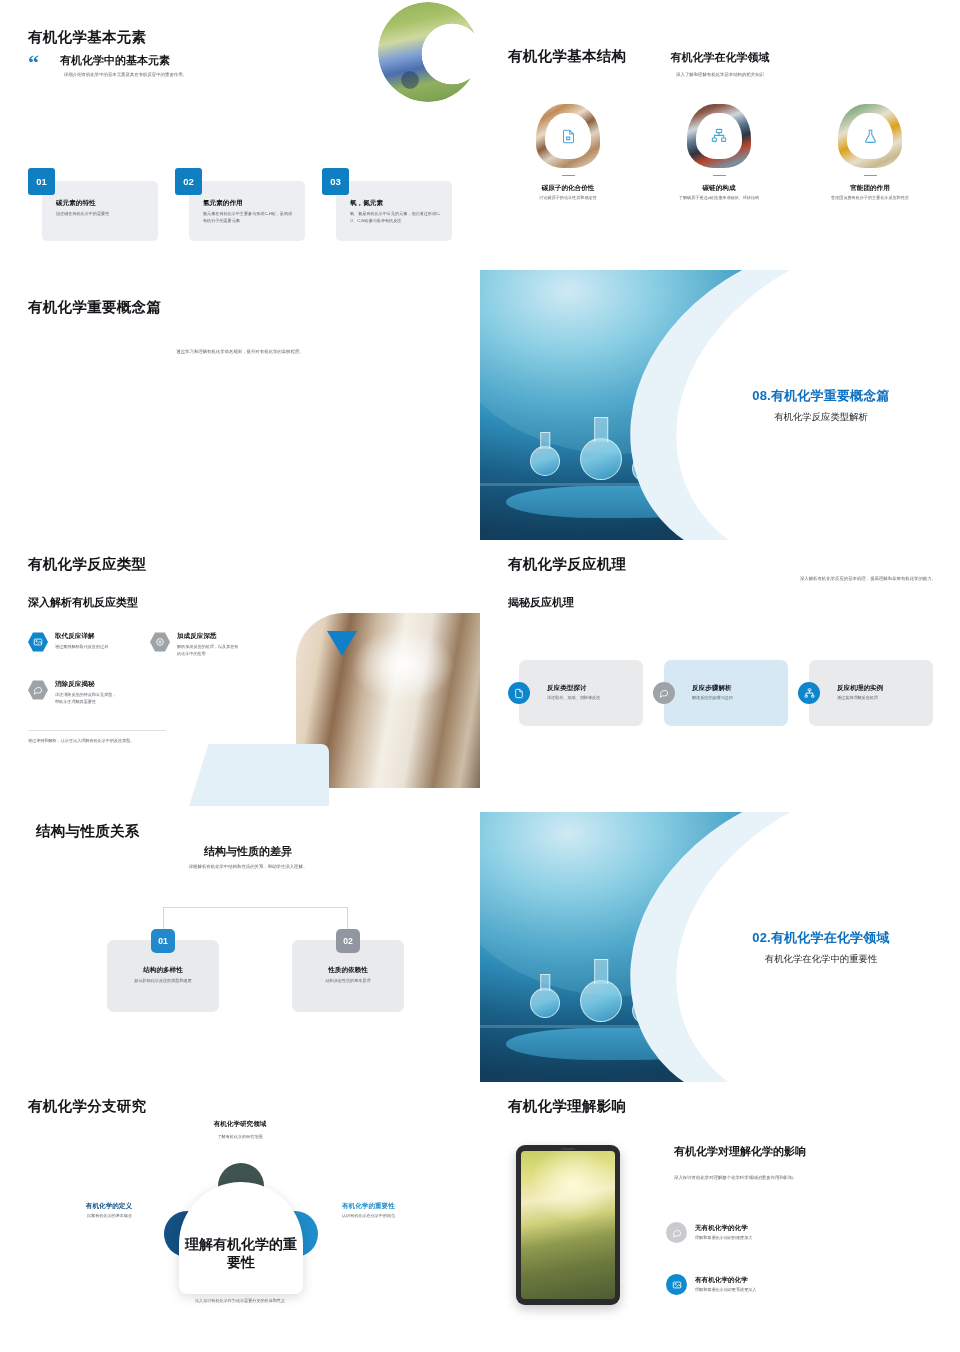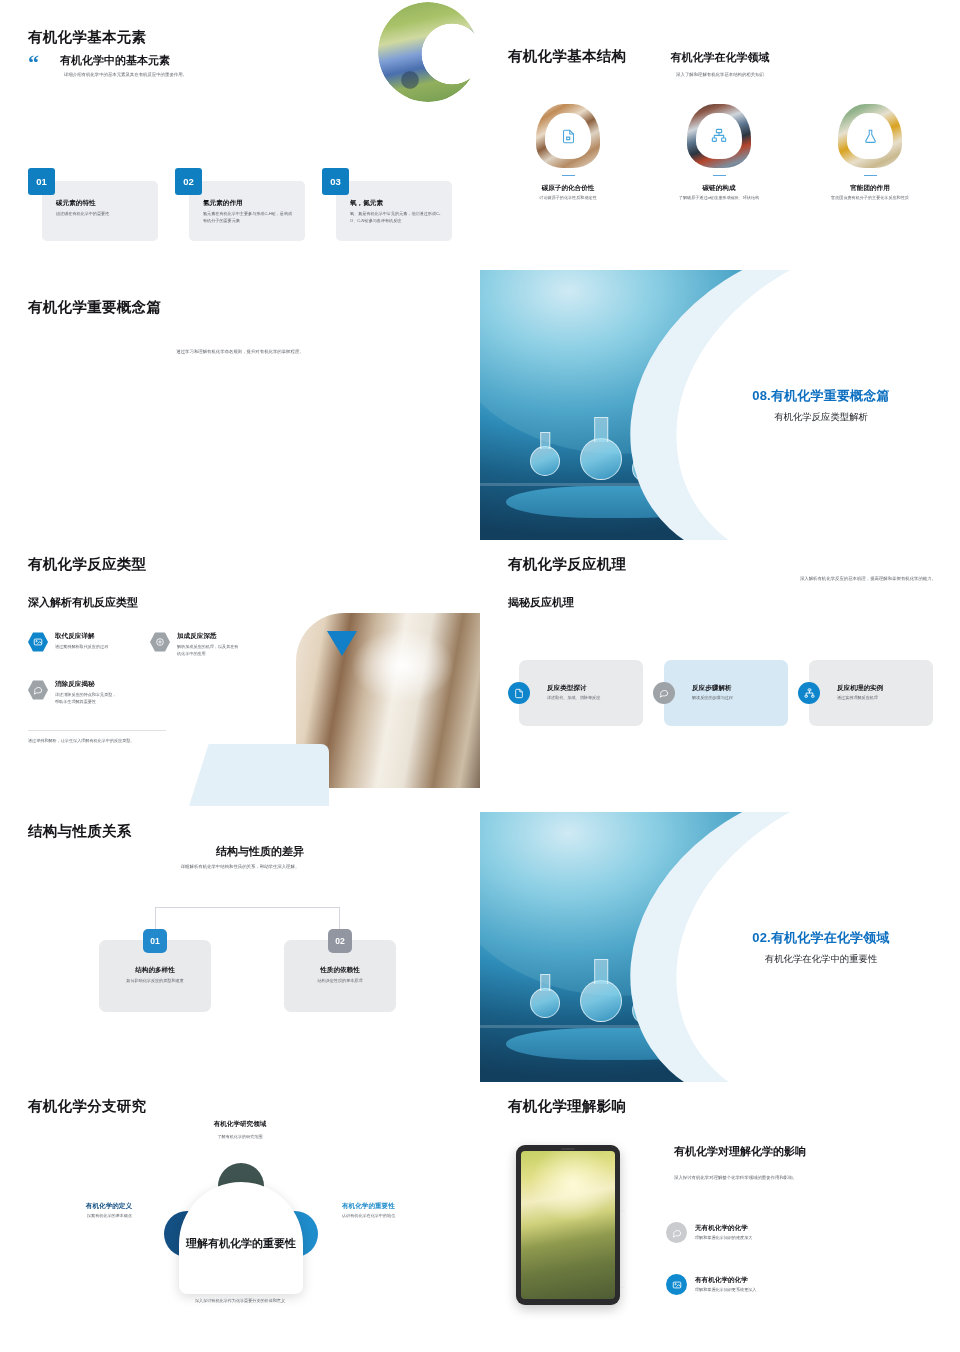--- a/index.html
+++ b/index.html
@@ -157,21 +157,21 @@
   .mcard.b { background:#d6e8f3; }
   .mic {
     position:absolute; left:-11px; top:50%; transform:translateY(-50%);
     width:22px; height:22px; border-radius:50%;
     display:flex; align-items:center; justify-content:center;
   }
   .mic.blue { background:#0f86cc; }
   .mic.grey { background:#9ea3a8; }
 
   
-  #s7 { left:0; top:812px; width:480px; height:270px;padding-left:23px; }
+  #s7 { left:8px; top:812px; width:480px; height:270px;padding-left:23px; }
   .sp-card {
     position:absolute; width:112px; height:72px; background:#e9eaec;
     border-radius:7px; padding:26px 10px 10px; text-align:center;
   }
   .sp-badge {
     position:absolute; top:-11px; left:50%; transform:translateX(-50%);
     width:24px; height:24px; border-radius:5px; color:#fff;
     font-size:8.6px; font-weight:700; display:flex; align-items:center; justify-content:center;
   }
   .sp-b1 { background:#2189cc; }
@@ -190,21 +190,21 @@
   .petal { position:absolute; width:46px; height:46px; border-radius:50%; z-index:1; }
   .petal .pn {
     position:absolute; inset:0; display:flex; align-items:center; justify-content:center;
     color:#fff; font-size:9.5px; font-weight:700; font-style:italic;
   }
   .p02 { background:#3f5450; left:63px; top:-19px; }
   .p01 { background:#145083; left:9px; top:29px; }
   .p03 { background:#1f8ccb; left:117px; top:29px; }
   .dome-label {
     position:absolute; z-index:5; left:24px; top:54px; width:124px; text-align:center;
-    font-size:11px; font-weight:700; color:#17181c;
+    font-size:14px; font-weight:700; color:#17181c;
   }
 
   
   #s10 { left:480px; top:1082px; width:480px; height:270px; }
   .tablet {
     position:absolute; left:516px; top:1145px; width:104px; height:160px;
     background:#2b2b2d; border-radius:9px; padding:6px 5px;
     box-shadow:0 4px 12px rgba(0,0,0,.22);
   }
   .tablet .screen {
@@ -421,21 +421,21 @@
             <path d="M12 6v5M4.7 16v-5h14.6v5"></path>
         </svg>
       </span>
       <div class="h3">反应机理的实例</div>
       <div class="tiny" style="margin-top:2px;">通过实例理解反应机理</div>
     </div>
   </section>
 
   <section class="slide" id="s7">
     <div class="ttl" style="position:absolute;left:28px;top:10px;">结构与性质关系</div>
-    <div class="h2" style="position:absolute;left:0;top:32px;width:100%;text-align:center;margin-left:20px;">结构与性质的差异</div>
+    <div class="h2" style="position:absolute;left:0;top:32px;width:100%;text-align:center;">结构与性质的差异</div>
     <div class="sub" style="position:absolute;left:0;top:52px;width:100%;text-align:center;">详细解析有机化学中结构和性质的关系，帮助学生深入理解。</div>
 
     <div class="connector" style="left:155px;top:95px;width:185px;height:27px;"></div>
 
     <div class="sp-card" style="left:99px;top:128px;">
       <div class="sp-badge sp-b1">01</div>
       <div class="h3">结构的多样性</div>
       <div class="tiny" style="margin-top:3px;">如何影响化学反应的类型和速度</div>
     </div>
     <div class="sp-card" style="left:284px;top:128px;">

